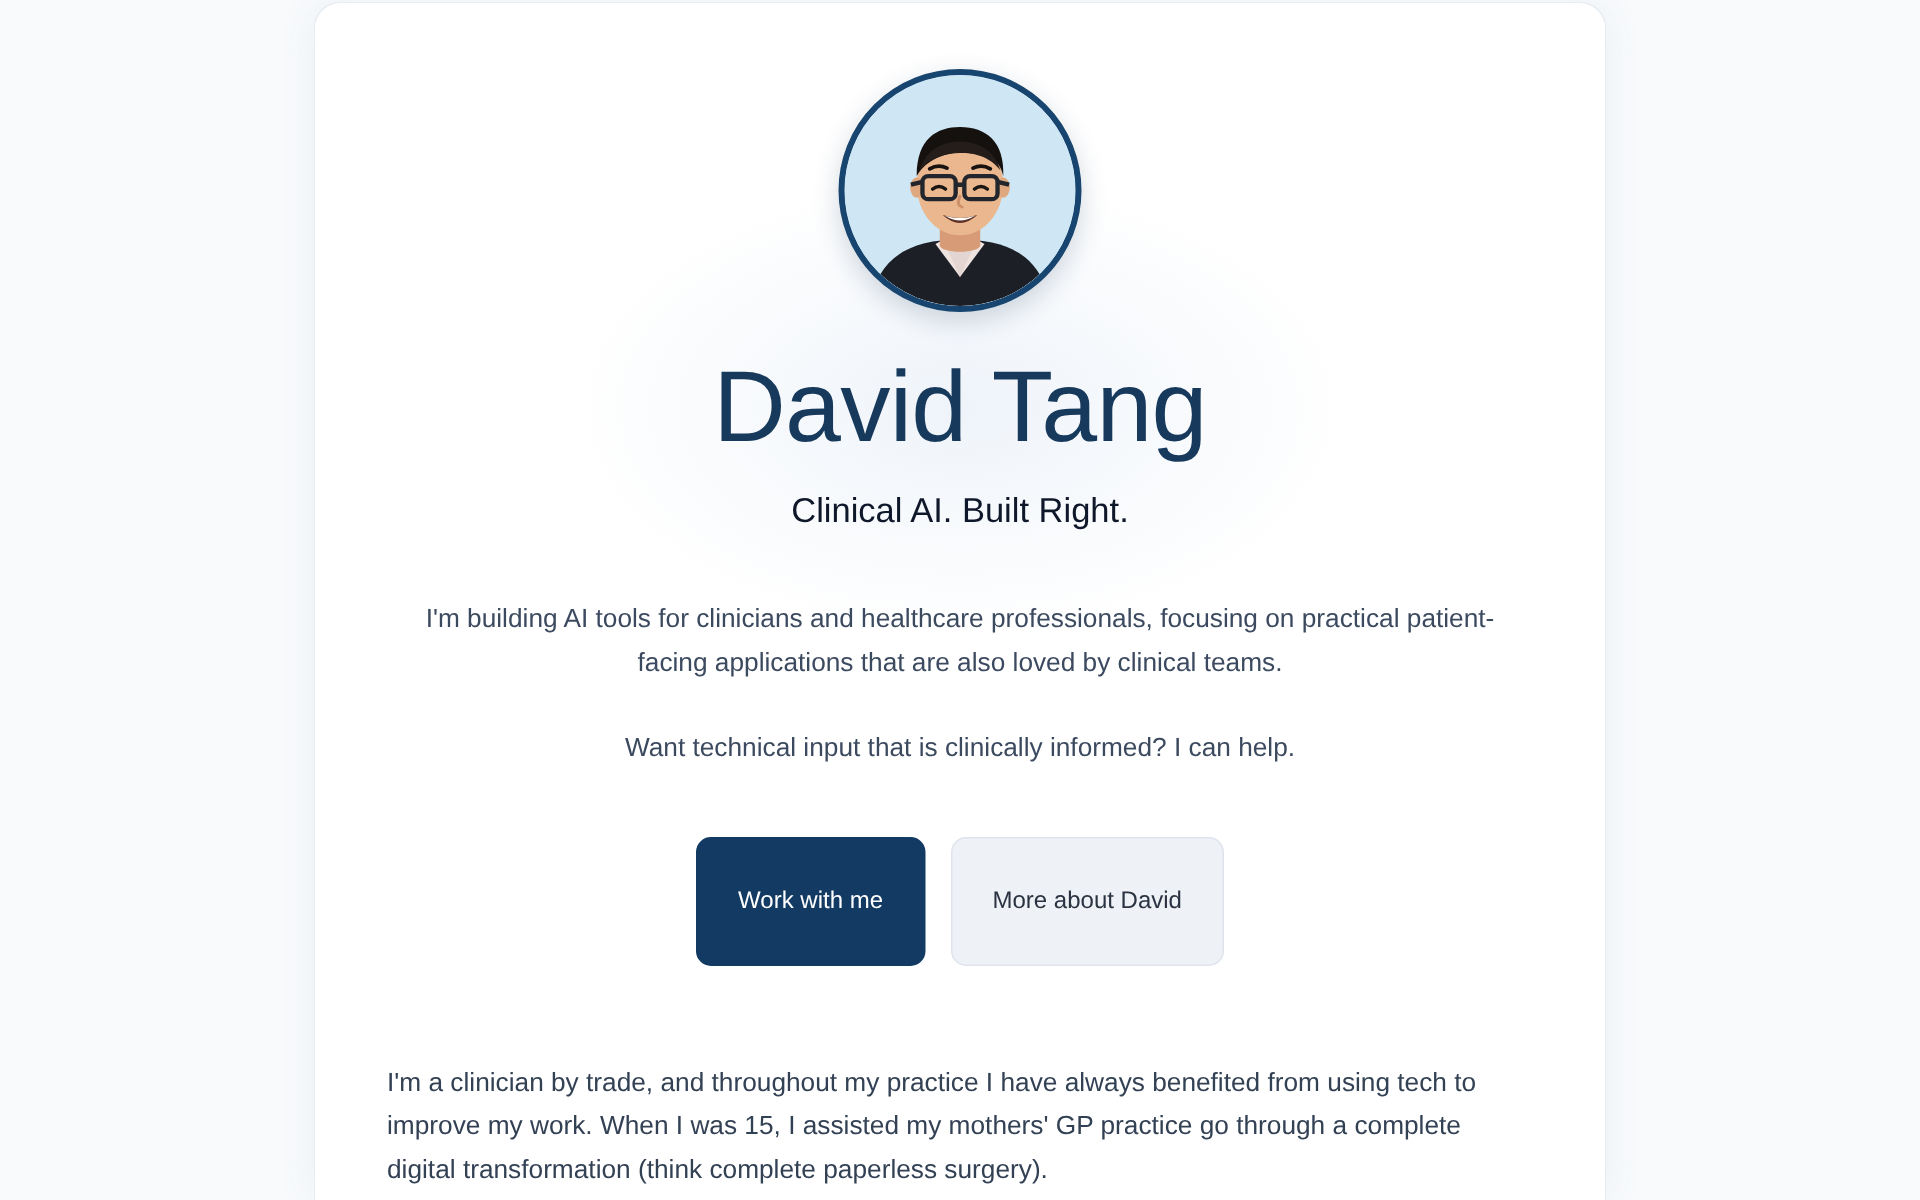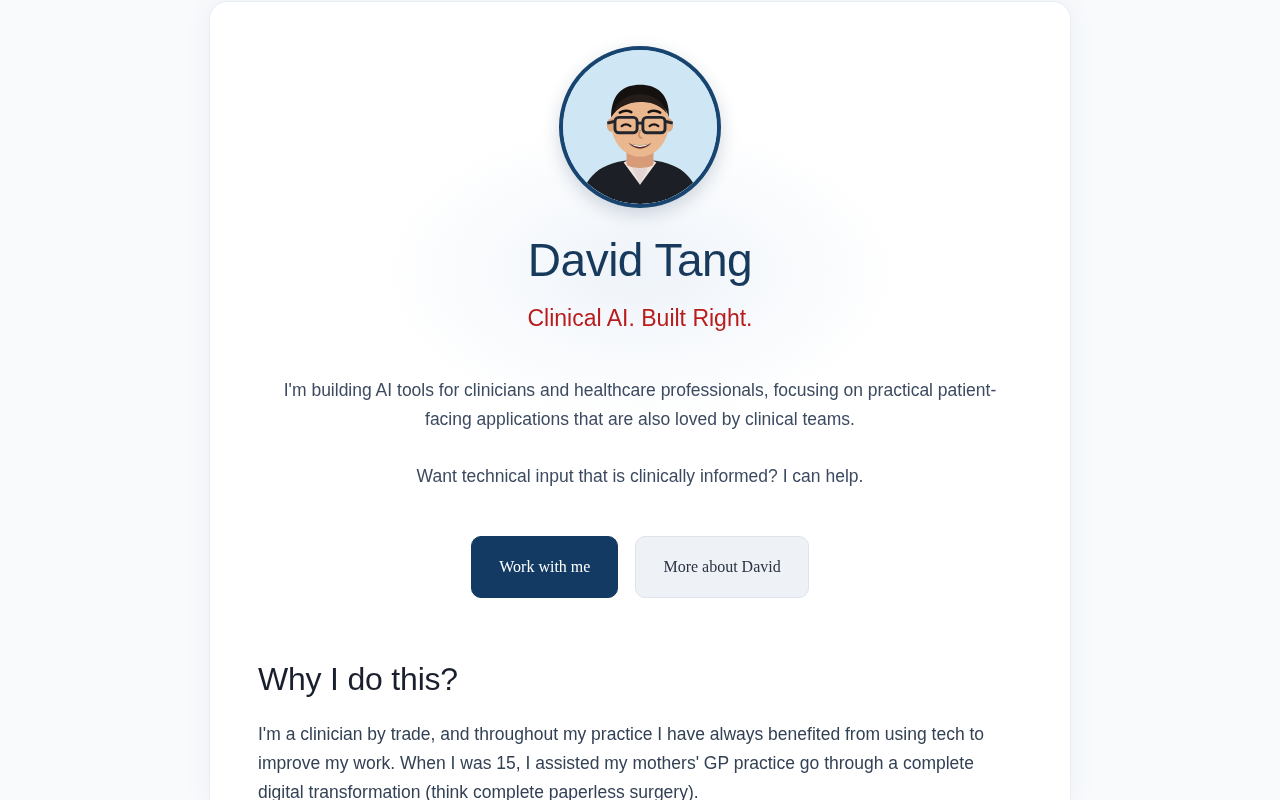--- a/index.html
+++ b/index.html
@@ -74,32 +74,32 @@
     background: #cfe6f5;
     border: 4px solid #17456f;
     box-shadow: 0 6px 18px rgba(30, 60, 95, 0.20);
     overflow: hidden;
   }
 
   .avatar svg { display: block; width: 100%; height: 100%; }
 
   .name {
     margin-top: 28px;
-    font-size: 46px;
+    font-size: 67px;
     line-height: 1.06;
     font-weight: 400;
     letter-spacing: -0.5px;
     color: #16395c;
   }
 
   .tagline {
     margin-top: 20px;
     font-size: 23px;
     font-weight: 400;
-    color: #b91c1c;
+    color: #0f172a;
     text-align: center;
   }
 
   .intro {
     margin-top: 44px;
     font-size: 17.5px;
     line-height: 29px;
     color: #3c4a60;
     max-width: 740px;
     margin-left: auto;
@@ -113,26 +113,26 @@
 
   
   .actions {
     margin-top: 45px;
     display: flex;
     justify-content: center;
     gap: 17px;
   }
 
   .btn {
-    font-family: Liberation Serif, serif;
+    font-family: Liberation Sans, sans-serif;
     font-size: 16px;
     line-height: 1;
     cursor: pointer;
     border-radius: 10px;
-    padding: 22px 27px;
+    padding: 34px 27px;
     white-space: nowrap;
   }
 
   .btn-primary {
     background: #123a63;
     color: #ffffff;
     border: 1px solid #123a63;
   }
 
   .btn-secondary {
@@ -226,20 +226,19 @@
         <p class="intro">I'm building AI tools for clinicians and healthcare professionals, focusing on practical patient-facing applications that are also loved by clinical teams.</p>
         <p class="intro second">Want technical input that is clinically informed? I can help.</p>
 
         <div class="actions">
           <button class="btn btn-primary">Work with me</button>
           <button class="btn btn-secondary">More about David</button>
         </div>
       </div>
 
       <div class="section">
-        <h2 class="section-title">Why I do this?</h2>
         <p>I'm a clinician by trade, and throughout my practice I have always benefited from using tech to improve my work. When I was 15, I assisted my mothers' GP practice go through a complete digital transformation (think complete paperless surgery).</p>
 
       </div>
 
     </div>
   </div>
 </div>
 
 </body></html>

